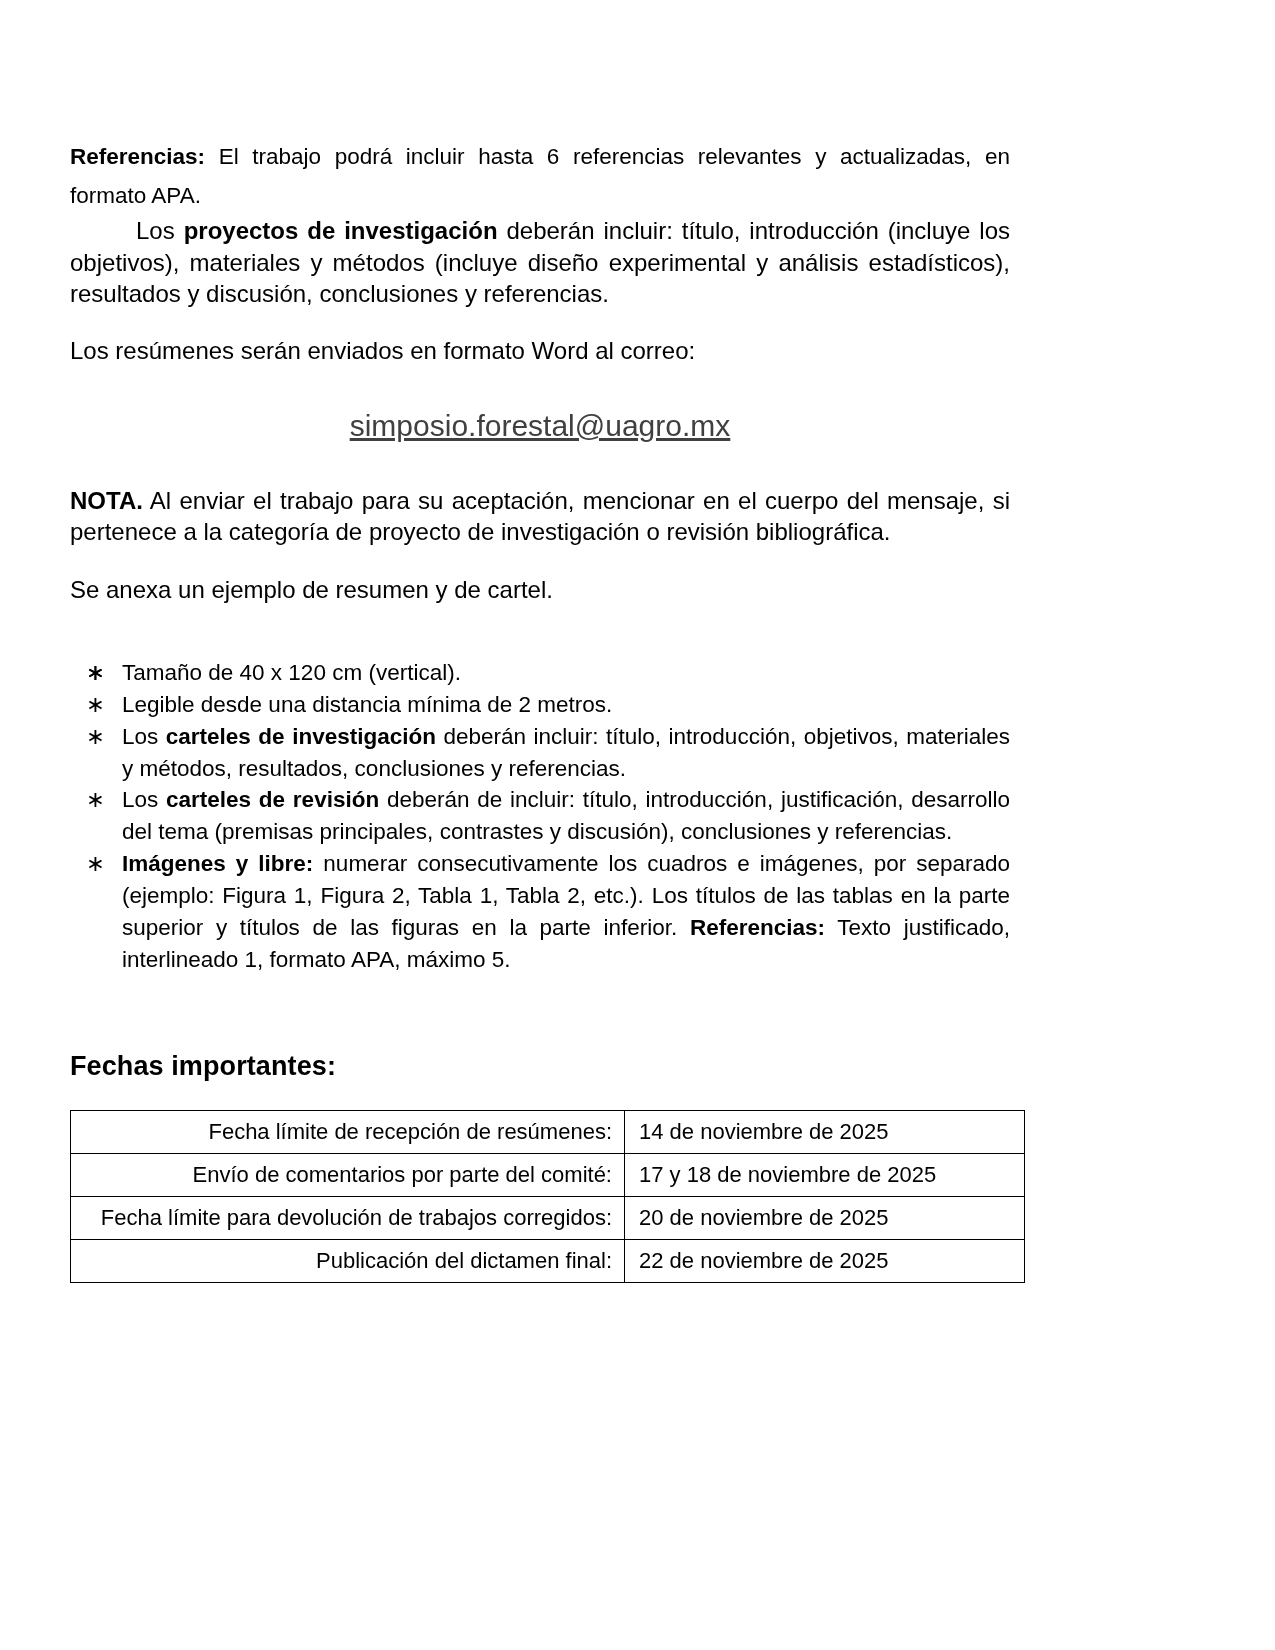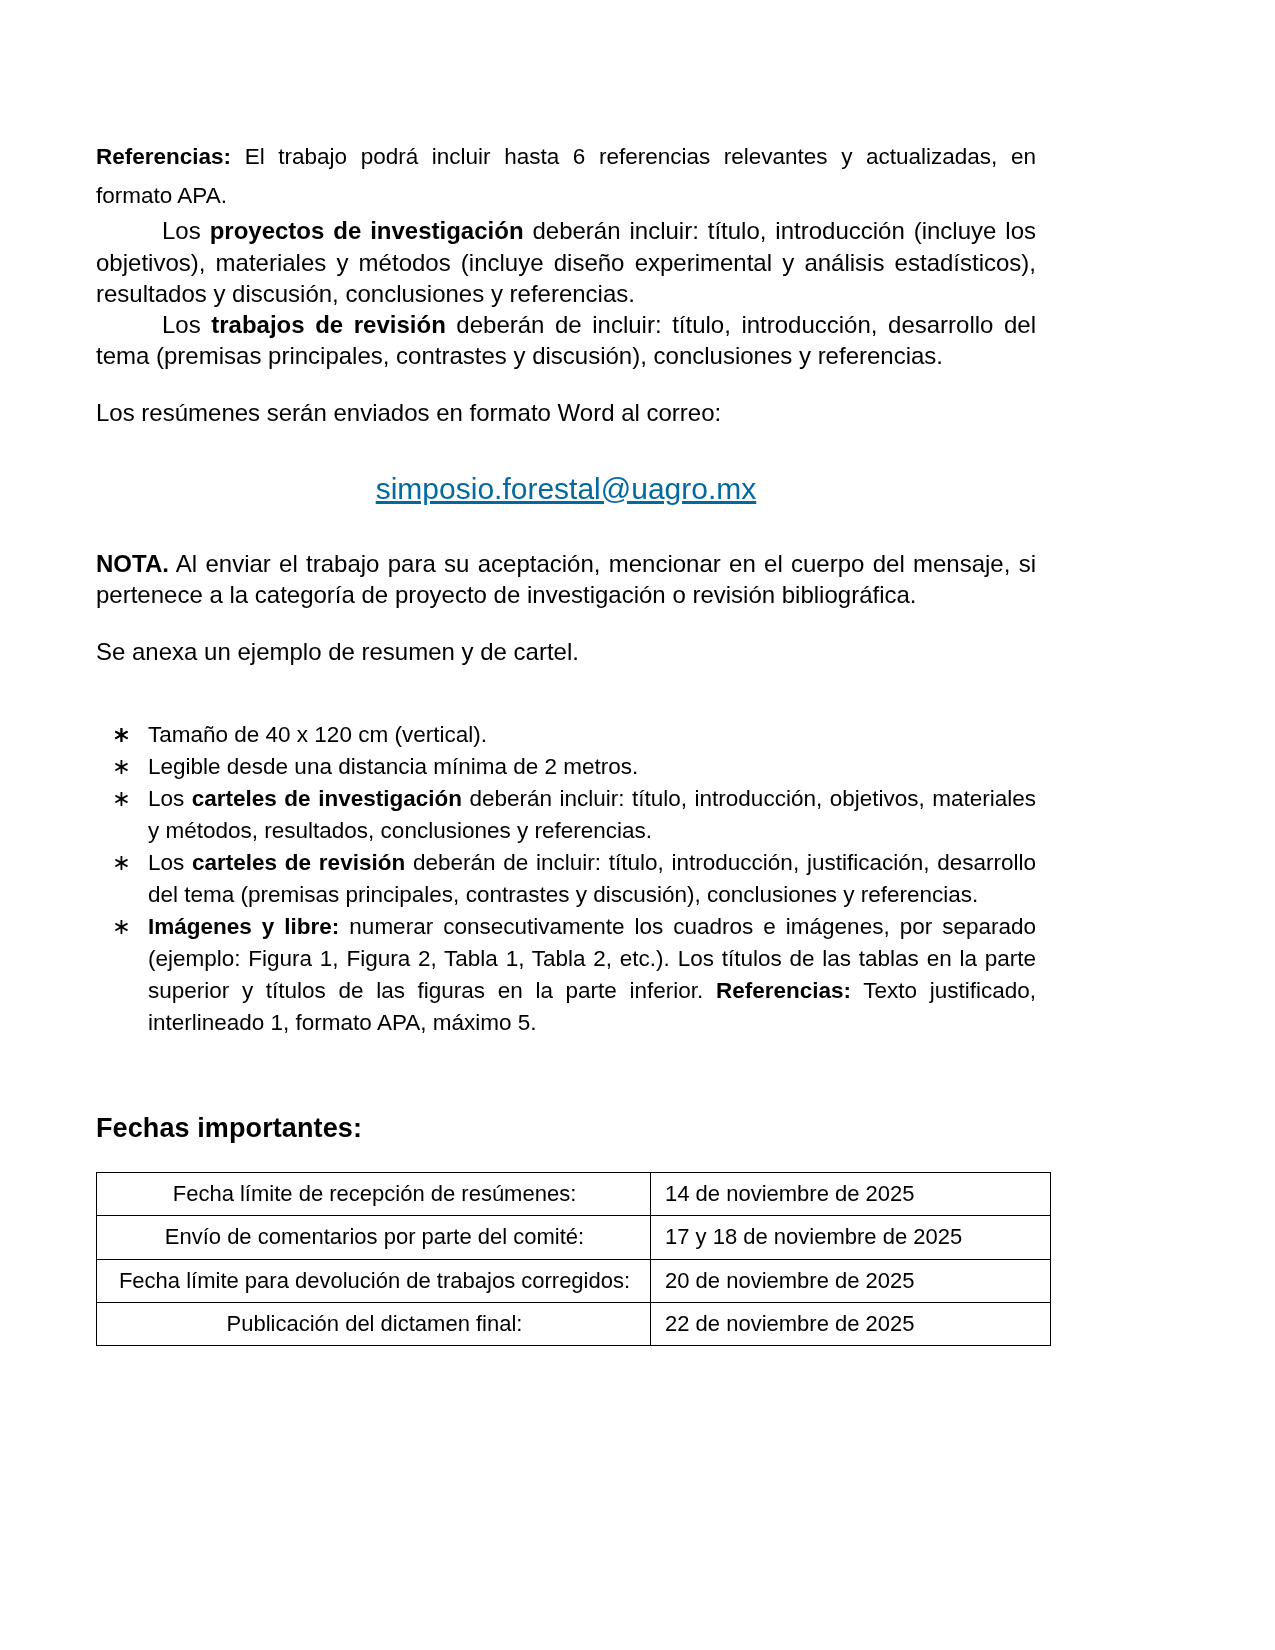--- a/index.html
+++ b/index.html
@@ -14,21 +14,21 @@
     font-family: "Liberation Sans", sans-serif;
     color: #000000;
     overflow: hidden;
   }
   .page {
     position: relative;
     width: 1238px;
     height: 1650px;
     background: #ffffff;
     box-sizing: border-box;
-    padding: 138px 168px 0 96px;
+    padding: 138px 168px 0 70px;
   }
   .content {
     width: 940px;
   }
 
   p, li, div.tline {
     font-size: 22.5px;
     line-height: 1.0;
   }
 
@@ -56,21 +56,21 @@
   .spacer-xl { height: 56px; }
 
   
   .email-wrap {
     text-align: center;
     margin: 0;
     padding: 0;
   }
   .email-link {
     font-size: 30px;
-    color: #0369a1;
+    color: #404040;
     text-decoration: underline;
     line-height: 1.3;
   }
 
   
   h2.section-head {
     font-size: 27px;
     font-weight: bold;
     margin: 0;
     line-height: 1.25;
@@ -108,38 +108,37 @@
   }
   table.dates td {
     border: 1.4px solid #000000;
     font-size: 22px;
     line-height: 1.28;
     padding: 7px 12px 7px 14px;
     vertical-align: middle;
   }
   table.dates td.label {
     width: 527px;
-    text-align: center;
+    text-align: right;
   }
   table.dates td.value {
     width: 373px;
     text-align: left;
   }
 </style>
 </head>
 <body>
 
 <div class="page">
   <div class="content">
 
     <p class="para-loose"><b>Referencias:</b><span> El trabajo podrá incluir hasta 6 referencias relevantes y actualizadas, en formato APA.</span></p>
 
     <p class="para-tight indent"><span>Los </span><b>proyectos de investigación</b><span> deberán incluir: título, introducción (incluye los objetivos), materiales y métodos (incluye diseño experimental y análisis estadísticos), resultados y discusión, conclusiones y referencias.</span></p>
 
-    <p class="para-tight indent"><span>Los </span><b>trabajos de revisión</b><span> deberán de incluir: título, introducción, desarrollo del tema (premisas principales, contrastes y discusión), conclusiones y referencias.</span></p>
 
     <div class="spacer-md"></div>
 
     <p class="para-tight">Los resúmenes serán enviados en formato Word al correo:</p>
 
     <div class="spacer-lg"></div>
 
     <div class="email-wrap">
       <a class="email-link" href="#">simposio.forestal@uagro.mx</a>
     </div>

